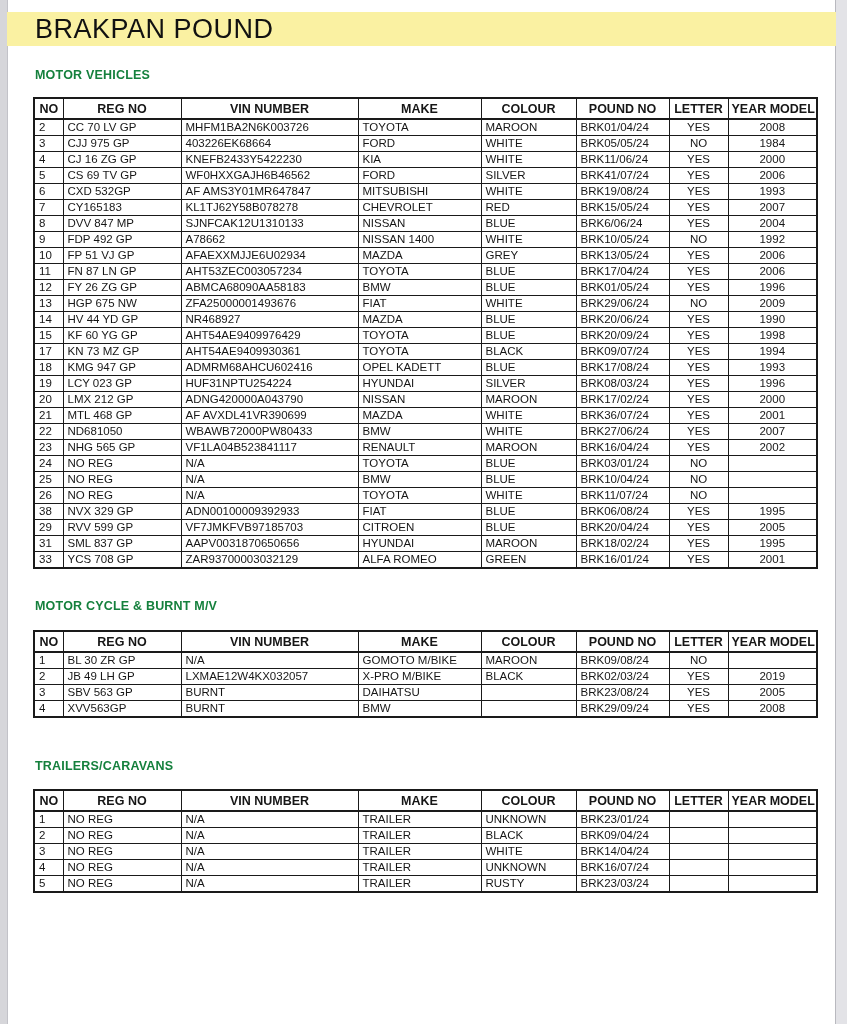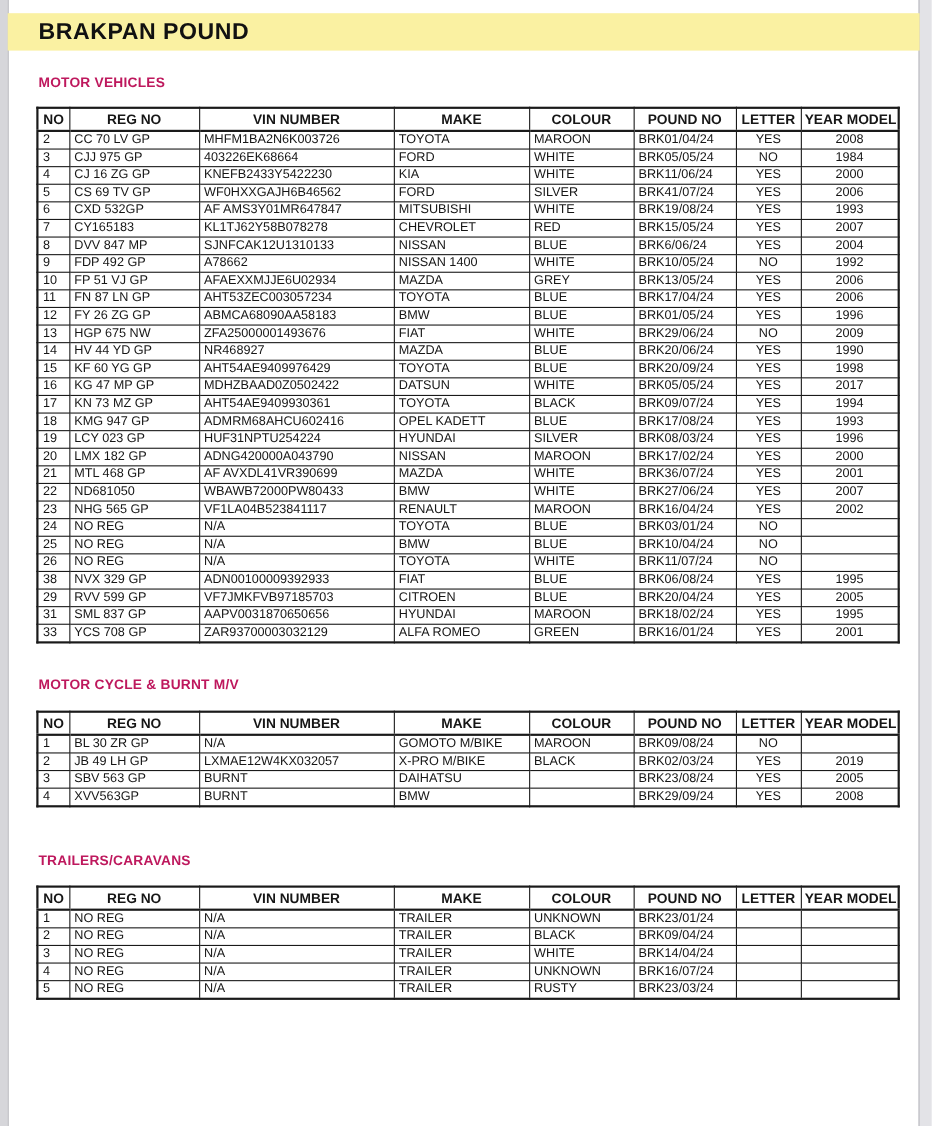--- a/index.html
+++ b/index.html
@@ -10,25 +10,25 @@
     color:#161616;
   }
   .scan-edge-left{position:absolute;left:0;top:0;width:7px;height:1024px;background:#d6d6da;border-right:1px solid #c2c2c8;}
   .scan-edge-right{position:absolute;right:0;top:0;width:11px;height:1024px;background:#e3e3e7;border-left:1px solid #b9b9bf;}
   .banner{
     position:absolute;left:7px;top:12px;width:829px;height:34px;
     display:flex;align-items:center;
     background:#faf1a2;
   }
   .banner-title{
-    margin-left:28px;font-size:21px;font-weight:bold;letter-spacing:.5px;color:#111;
+    margin-left:28px;font-size:27px;font-weight:normal;letter-spacing:.5px;color:#111;
   }
   .content{position:absolute;left:33px;top:46px;width:783px;}
   .section-title{
-    font-size:12.5px;font-weight:bold;color:#be185d;letter-spacing:.2px;
+    font-size:12.5px;font-weight:bold;color:#15803d;letter-spacing:.2px;
     margin:0 0 0 2px;
   }
   .st-1{margin-top:22px;margin-bottom:15px;}
   .st-2{margin-top:30px;margin-bottom:17px;}
   .st-3{margin-top:41px;margin-bottom:16px;}
   table{
     border-collapse:collapse;table-layout:fixed;width:783px;
     background:#fff;
   }
   table, th, td{border:1px solid #1a1a1a;}
@@ -219,30 +219,20 @@
           <td>15</td>
           <td>KF 60 YG GP</td>
           <td>AHT54AE9409976429</td>
           <td>TOYOTA</td>
           <td>BLUE</td>
           <td>BRK20/09/24</td>
           <td class="center">YES</td>
           <td class="center">1998</td>
         </tr>
         <tr>
-          <td>16</td>
-          <td>KG 47 MP GP</td>
-          <td>MDHZBAAD0Z0502422</td>
-          <td>DATSUN</td>
-          <td>WHITE</td>
-          <td>BRK05/05/24</td>
-          <td class="center">YES</td>
-          <td class="center">2017</td>
-        </tr>
-        <tr>
           <td>17</td>
           <td>KN 73 MZ GP</td>
           <td>AHT54AE9409930361</td>
           <td>TOYOTA</td>
           <td>BLACK</td>
           <td>BRK09/07/24</td>
           <td class="center">YES</td>
           <td class="center">1994</td>
         </tr>
         <tr>
@@ -260,21 +250,21 @@
           <td>LCY 023 GP</td>
           <td>HUF31NPTU254224</td>
           <td>HYUNDAI</td>
           <td>SILVER</td>
           <td>BRK08/03/24</td>
           <td class="center">YES</td>
           <td class="center">1996</td>
         </tr>
         <tr>
           <td>20</td>
-          <td>LMX 182 GP</td>
+          <td>LMX 212 GP</td>
           <td>ADNG420000A043790</td>
           <td>NISSAN</td>
           <td>MAROON</td>
           <td>BRK17/02/24</td>
           <td class="center">YES</td>
           <td class="center">2000</td>
         </tr>
         <tr>
           <td>21</td>
           <td>MTL 468 GP</td>

